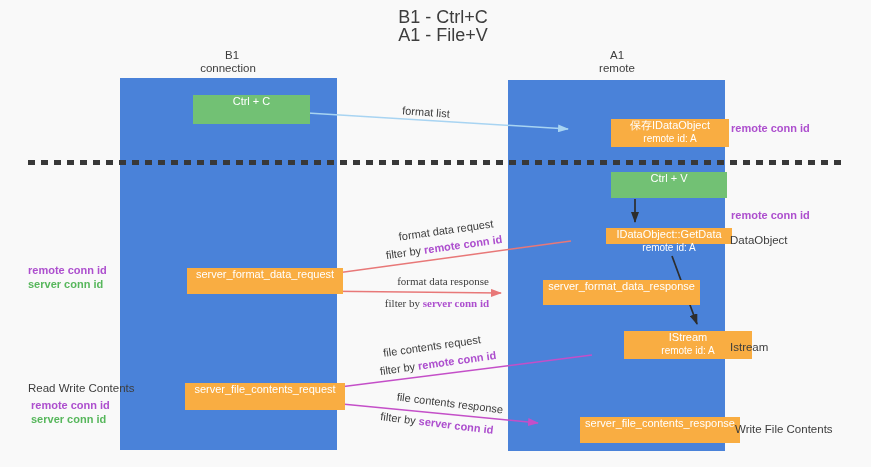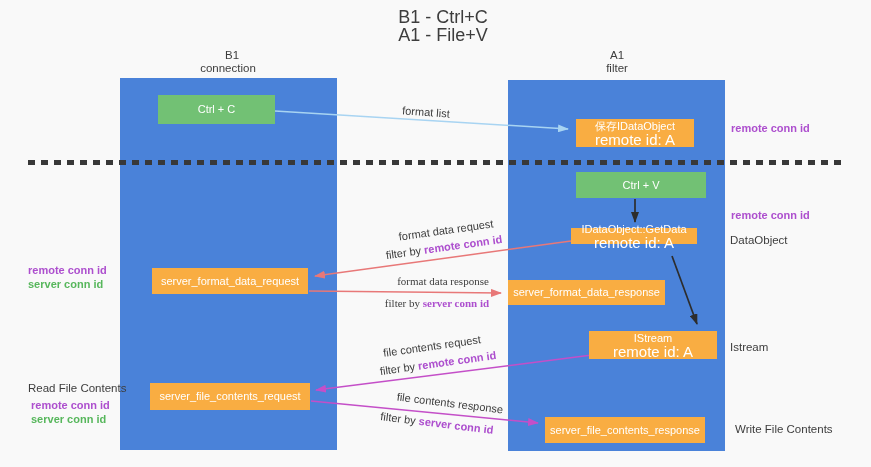--- a/index.html
+++ b/index.html
@@ -24,24 +24,24 @@
     color:var(--text-dark);white-space:nowrap;}
 
   .lane{position:absolute;background:var(--lane-blue);}
   .lane-left{left:120px;top:78px;width:217px;height:372px;}
   .lane-right{left:508px;top:80px;width:217px;height:371px;}
 
   .divider{position:absolute;left:28px;top:160px;width:818px;height:5px;
     background:repeating-linear-gradient(90deg,#383838 0 7px,transparent 7px 13px);}
 
   .box{position:absolute;display:flex;flex-direction:column;align-items:center;
-    justify-content:center;color:#fff;text-align:center;font-size:11px;line-height:13px;}
+    color:#fff;text-align:center;font-size:11px;line-height:13px;margin-left:35px;}
   .box.green{background:var(--box-green);}
   .box.orange{background:var(--box-orange);}
-  .box .l2{font-size:15px;}
+  .box .l2{font-size:10px;}
 
   .lbl{position:absolute;font-size:11px;color:var(--text-dark);white-space:nowrap;}
   .lbl.c{transform:translate(-50%,-50%);font-family:Liberation Serif, serif;}
   .r-p4{transform:translate(-50%,-50%) rotate(4deg);}
   .r-m8{transform:translate(-50%,-50%) rotate(-8deg);}
   .r-p7{transform:translate(-50%,-50%) rotate(7deg);}
   .purple{color:var(--text-purple);font-weight:bold;}
   .greentx{color:var(--text-green);font-weight:bold;}
   .plain{font-size:11.5px;color:var(--text-dark);}
 
@@ -59,21 +59,21 @@
 <body>
 
 <div class="stage">
 
   <div class="title-line" style="top:7px">B1 - Ctrl+C</div>
   <div class="title-line" style="top:25px">A1 - File+V</div>
 
   <div class="hdr" style="left:232px;top:49px">B1</div>
   <div class="hdr" style="left:228px;top:62px">connection</div>
   <div class="hdr" style="left:617px;top:49px">A1</div>
-  <div class="hdr" style="left:617px;top:62px">filter</div>
+  <div class="hdr" style="left:617px;top:62px">remote</div>
 
   <div class="lane lane-left"></div>
   <div class="lane lane-right"></div>
 
   <div class="divider"></div>
 
   <svg class="arrows" width="871" height="467">
     <defs>
       <marker id="ab" markerUnits="userSpaceOnUse" markerWidth="11" markerHeight="8" refX="10" refY="4" orient="auto">
           <path class="mk-blue" d="M0,0 L11,4 L0,8 Z"></path>
@@ -99,21 +99,21 @@
 
   <div class="box green" style="left:158px;top:95px;width:117px;height:29px">
     <span>Ctrl + C</span>
   </div>
 
   <div class="box orange" style="left:576px;top:119px;width:118px;height:28px">
     <span class="l1">保存IDataObject</span>
     <span class="l2">remote id: A</span>
   </div>
 
-  <div class="box green" style="left:576px;top:172px;width:130px;height:26px">
+  <div class="box green" style="left:576px;top:172px;width:116px;height:26px">
     <span>Ctrl + V</span>
   </div>
 
   <div class="box orange" style="left:571px;top:228px;width:126px;height:16px">
     <span class="l1">IDataObject::GetData</span>
     <span class="l2">remote id: A</span>
   </div>
 
   <div class="box orange" style="left:508px;top:280px;width:157px;height:25px">
     <span>server_format_data_response</span>
@@ -159,17 +159,17 @@
   </div>
 
   <div class="lbl purple" style="left:731px;top:122px">remote conn id</div>
   <div class="lbl purple" style="left:731px;top:209px">remote conn id</div>
   <div class="lbl plain" style="left:730px;top:234px">DataObject</div>
   <div class="lbl plain" style="left:730px;top:341px">Istream</div>
   <div class="lbl plain" style="left:735px;top:423px">Write File Contents</div>
 
   <div class="lbl purple" style="left:28px;top:264px">remote conn id</div>
   <div class="lbl greentx" style="left:28px;top:278px">server conn id</div>
-  <div class="lbl plain" style="left:28px;top:382px">Read File Contents</div>
+  <div class="lbl plain" style="left:28px;top:382px">Read Write Contents</div>
   <div class="lbl purple" style="left:31px;top:399px">remote conn id</div>
   <div class="lbl greentx" style="left:31px;top:413px">server conn id</div>
 
 </div>
 
 </body></html>

